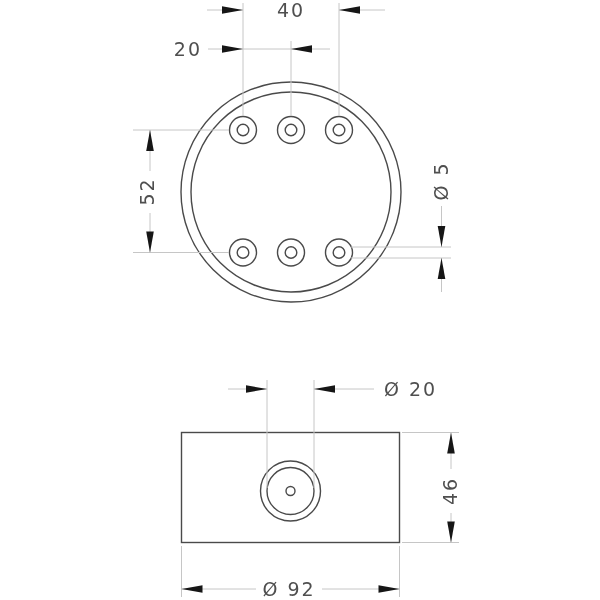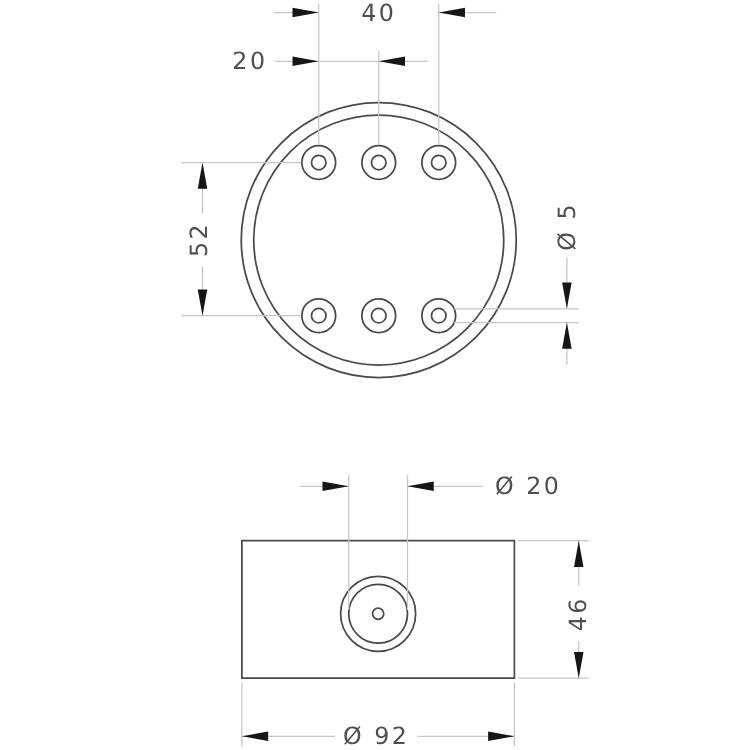--- a/index.html
+++ b/index.html
@@ -6,21 +6,20 @@
     margin: 0;
     padding: 0;
     background: #ffffff;
   }
   .canvas {
     position: relative;
     width: 570px;
     height: 600px;
     background: #ffffff;
     overflow: hidden;
-    padding-left: 12px;
   }
   svg text {
     font-family: "DejaVu Sans", sans-serif;
     font-size: 19px;
     letter-spacing: 2px;
     fill: #4f4f4f;
   }
   .objline {
     fill: none;
     stroke: #4a4a4a;

